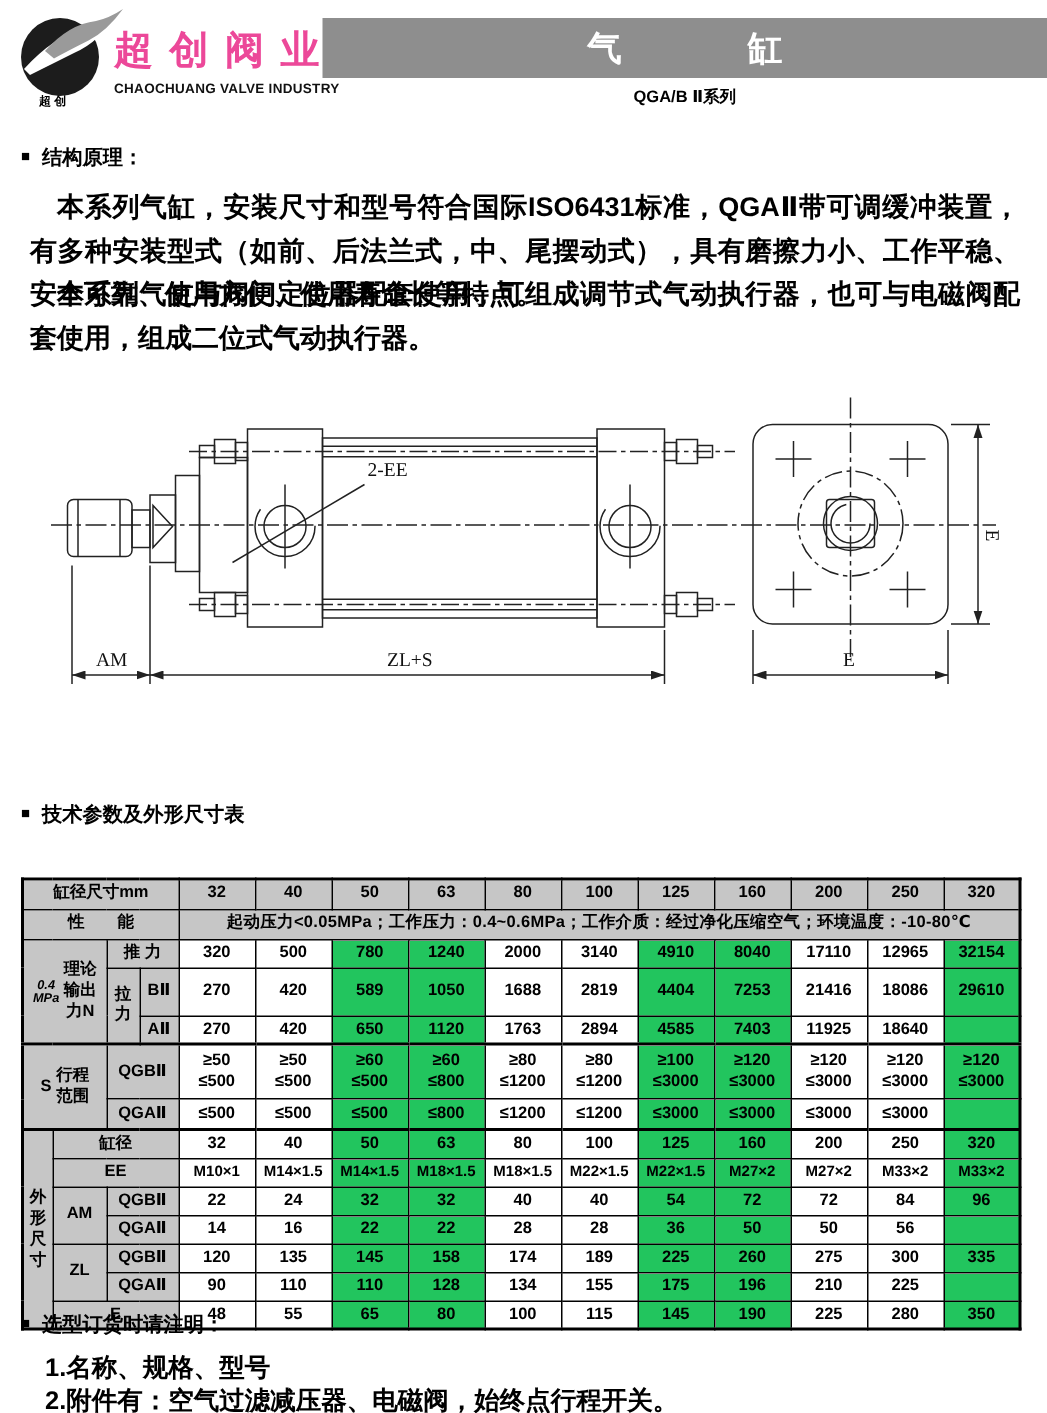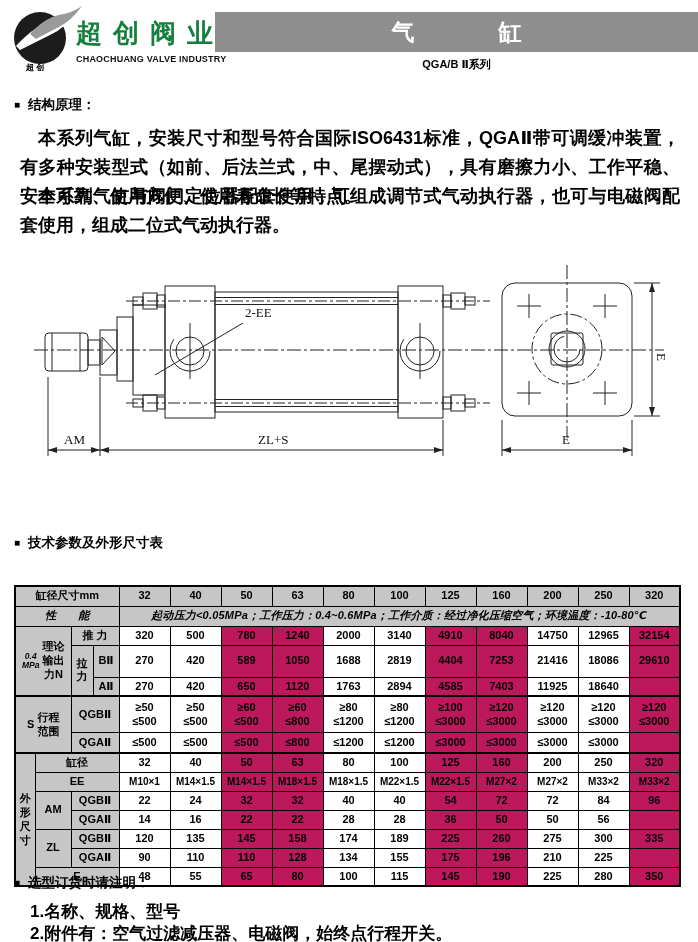--- a/index.html
+++ b/index.html
@@ -3,21 +3,21 @@
 <meta charset="utf-8">
 <style>
   html,body { margin:0; padding:0; background:#fff; }
   .page {
     position:relative; width:698px; height:942px; background:#ffffff;
     font-family:"Liberation Sans","DejaVu Sans",sans-serif; color:#000; overflow:hidden;
   }
   
   .logo { position:absolute; left:6px; top:4px; width:80px; height:72px; }
   .brand { position:absolute; left:76px; top:16px; width:140px; }
-  .brand-cn { font-size:26px; font-weight:bold; letter-spacing:11px; white-space:nowrap; color:#15803d; }
+  .brand-cn { font-size:26px; font-weight:bold; letter-spacing:11px; white-space:nowrap; color:#ec4899; }
   .brand-en { font-size:9px; font-weight:bold; letter-spacing:0.2px; white-space:nowrap; color:#111; margin-top:3px; }
   .banner { position:absolute; left:215px; top:12px; width:483px; height:40px;
     display:flex; align-items:center; justify-content:center; gap:84px; }
   .banner span { color:#ffffff; font-size:23px; font-weight:bold; }
   .series { position:absolute; left:215px; top:57px; width:483px; text-align:center;
     font-size:11px; font-weight:bold; }
   
   .sec-title { position:absolute; left:14px; display:flex; align-items:center; gap:8px;
     font-size:13.5px; font-weight:bold; }
   .bullet { font-size:10px; line-height:1; }
@@ -29,25 +29,25 @@
   .drawing text { font-family:"Liberation Serif","DejaVu Serif",serif; font-size:13px; fill:#111; }
   
   .spec-table { position:absolute; left:14px; top:585px; width:590px;
     border-collapse:collapse; table-layout:fixed; border:2px solid #000; }
   .spec-table th, .spec-table td {
     border:1px solid #000; text-align:center; vertical-align:middle;
     padding:0 1px; font-weight:bold; font-size:11px; line-height:1.25; white-space:pre-line;
     overflow:hidden;
   }
   .spec-table th { background:#c6c6c6; }
-  .spec-table td.shade { background:#be185d; }
+  .spec-table td.shade { background:#22c55e; }
   .spec-table td.gray { background:#c6c6c6; }
   .spec-table td.small, .spec-table tr.small td { font-size:10px; }
   .spec-table tr.sep th, .spec-table tr.sep td { border-top:2px solid #000; }
-  .r1 { height:20px; } .r2 { height:20px;font-style:italic; } .rN { height:19px; } .rTall { height:34px; }
+  .r1 { height:20px; } .r2 { height:20px; } .rN { height:19px; } .rTall { height:34px; }
   .cell-flex { display:flex; align-items:center; justify-content:center; gap:3px; }
   .tiny { font-size:8.5px; line-height:1.1; white-space:pre-line;font-style:italic; }
   .vert { line-height:1.35; }
   .perf-cell { font-size:11.5px; letter-spacing:0.2px; }
   
   .note { position:absolute; left:30px; font-size:17px; font-weight:bold; }
 </style>
 </head>
 <body>
 
@@ -208,21 +208,21 @@
         </th>
         <th colspan="2">推 力</th>
       <td>320</td>
           <td>500</td>
           <td class="shade">780</td>
           <td class="shade">1240</td>
           <td>2000</td>
           <td>3140</td>
           <td class="shade">4910</td>
           <td class="shade">8040</td>
-          <td>14750</td>
+          <td>17110</td>
           <td>12965</td>
           <td class="shade">32154</td>
         </tr>
       <tr class="rN">
         <th rowspan="2">拉
 力</th>
         <th>BⅡ</th>
       <td>270</td>
           <td>420</td>
           <td class="shade">589</td>

